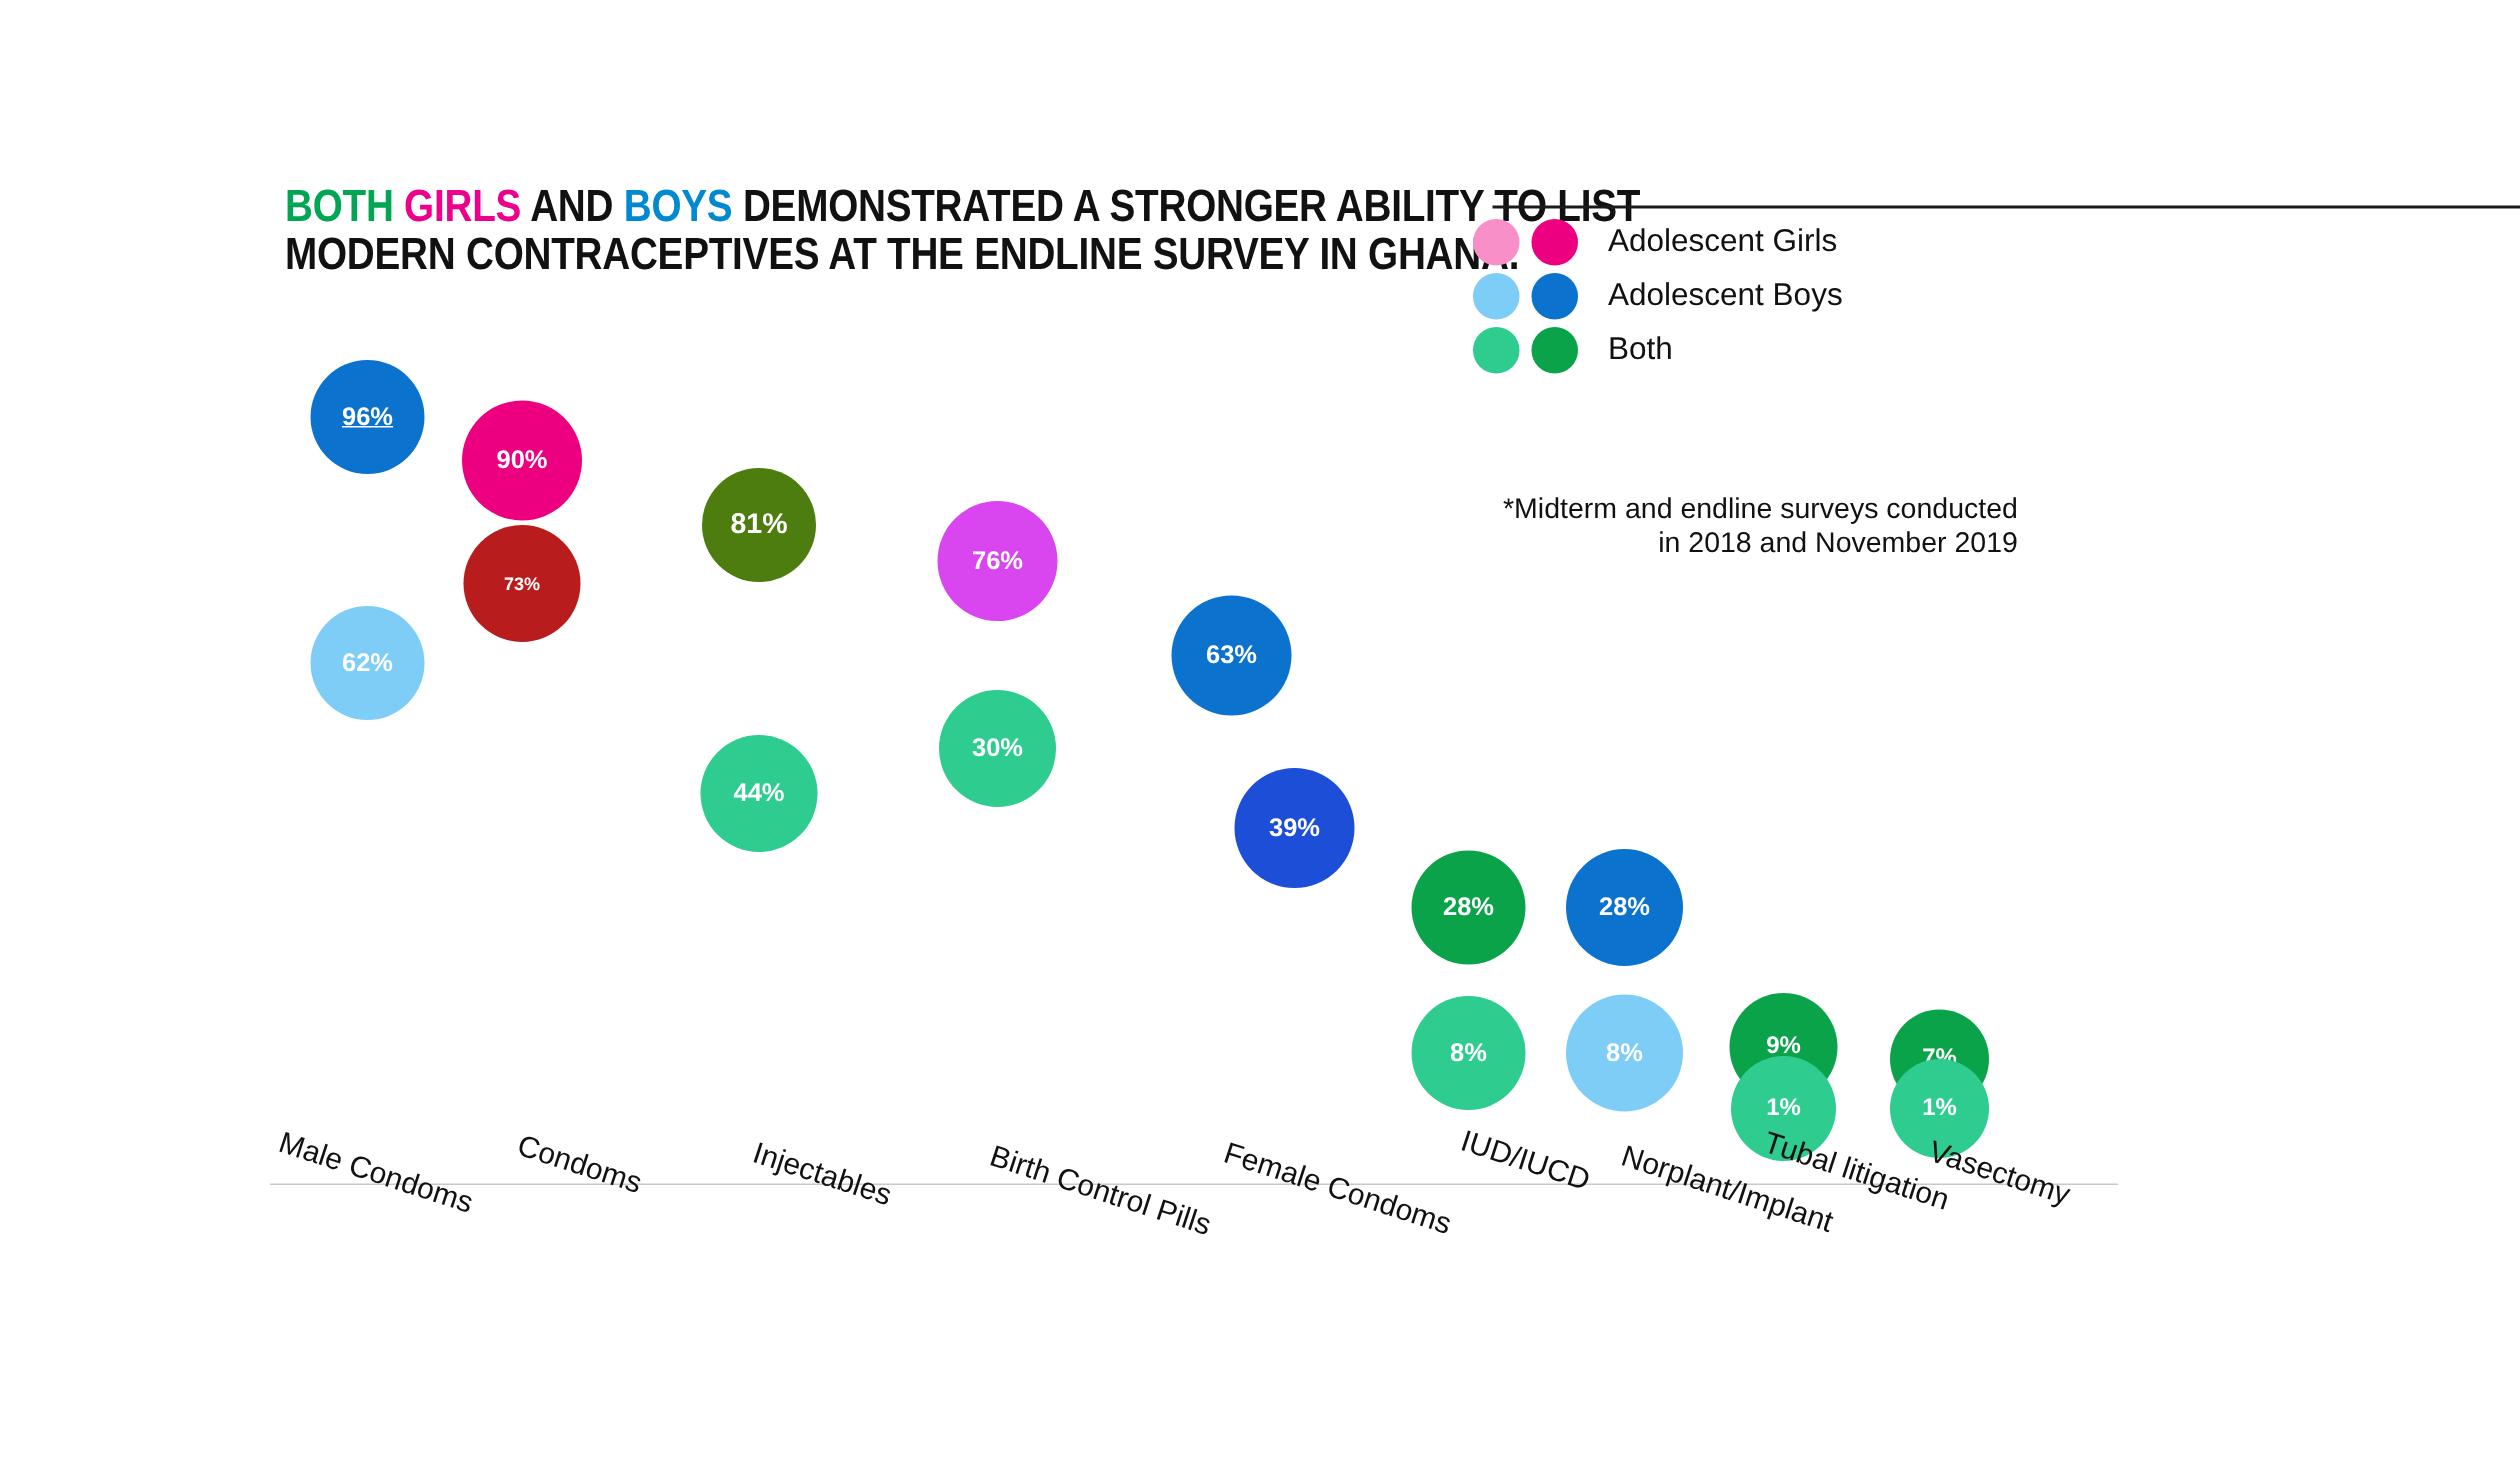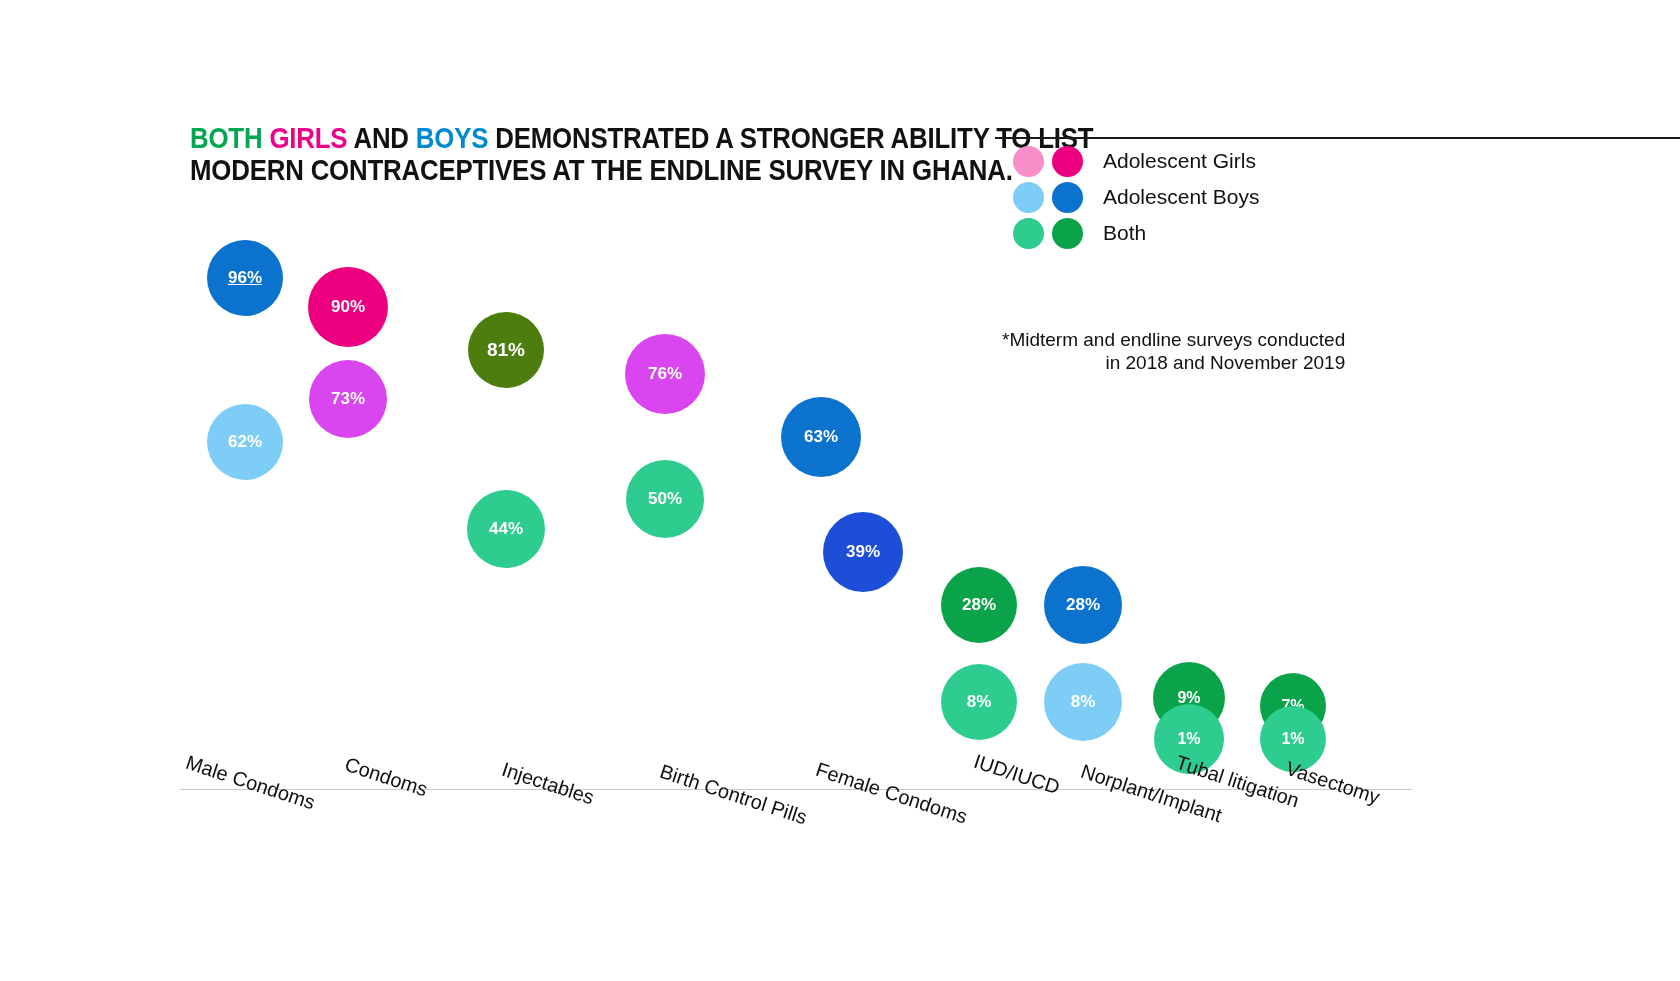--- a/index.html
+++ b/index.html
@@ -42,21 +42,21 @@
   .legend-rule {
     position: absolute;
     left: 995px;
     top: 137px;
     width: 685px;
     height: 2px;
     background: #1a1a1a;
   }
   .legend {
     position: absolute;
-    left: 1013px;
+    left: 982px;
     top: 143px;
   }
   .legend-row {
     display: flex;
     align-items: center;
     height: 36px;
   }
   .swatch {
     width: 31px;
     height: 31px;
@@ -161,25 +161,25 @@
 
   <div class="footnote">
     <div>*Midterm and endline surveys conducted</div>
     <div>in 2018 and November 2019</div>
   </div>
 
   <div id="plot">
       <div class="bubble" style="left: 207px; top: 240px; width: 76px; height: 76px; background: rgb(11, 114, 206); font-size: 17px; text-decoration: underline;">96%</div>
       <div class="bubble" style="left: 207px; top: 404px; width: 76px; height: 76px; background: rgb(125, 205, 247); font-size: 17px;">62%</div>
       <div class="bubble" style="left: 308px; top: 267px; width: 80px; height: 80px; background: rgb(237, 0, 128); font-size: 17px;">90%</div>
-      <div class="bubble" style="left: 309px; top: 360px; width: 78px; height: 78px; background: #d946ef; font-size: 17px;">73%</div>
+      <div class="bubble" style="left: 309px; top: 350px; width: 78px; height: 78px; background: #b91c1c; font-size: 12px;">73%</div>
       <div class="bubble" style="left: 468px; top: 312px; width: 76px; height: 76px; background: #4d7c0f; font-size: 19px;">81%</div>
       <div class="bubble" style="left: 467px; top: 490px; width: 78px; height: 78px; background: rgb(46, 204, 143); font-size: 17px;">44%</div>
       <div class="bubble" style="left: 625px; top: 334px; width: 80px; height: 80px; background: #d946ef; font-size: 17px;">76%</div>
-      <div class="bubble" style="left: 626px; top: 460px; width: 78px; height: 78px; background: rgb(46, 204, 143); font-size: 17px;">50%</div>
+      <div class="bubble" style="left: 626px; top: 460px; width: 78px; height: 78px; background: rgb(46, 204, 143); font-size: 17px;">30%</div>
       <div class="bubble" style="left: 781px; top: 397px; width: 80px; height: 80px; background: rgb(11, 114, 206); font-size: 17px;">63%</div>
       <div class="bubble" style="left: 823px; top: 512px; width: 80px; height: 80px; background: #1d4ed8; font-size: 17px;">39%</div>
       <div class="bubble" style="left: 941px; top: 567px; width: 76px; height: 76px; background: rgb(10, 163, 74); font-size: 17px;">28%</div>
       <div class="bubble" style="left: 941px; top: 664px; width: 76px; height: 76px; background: rgb(46, 204, 143); font-size: 17px;">8%</div>
       <div class="bubble" style="left: 1044px; top: 566px; width: 78px; height: 78px; background: rgb(11, 114, 206); font-size: 17px;">28%</div>
       <div class="bubble" style="left: 1044px; top: 663px; width: 78px; height: 78px; background: rgb(125, 205, 247); font-size: 17px;">8%</div>
       <div class="bubble" style="left: 1153px; top: 662px; width: 72px; height: 72px; background: rgb(10, 163, 74); font-size: 16px;">9%</div>
       <div class="bubble" style="left: 1154px; top: 704px; width: 70px; height: 70px; background: rgb(46, 204, 143); font-size: 16px;">1%</div>
       <div class="bubble" style="left: 1260px; top: 673px; width: 66px; height: 66px; background: rgb(10, 163, 74); font-size: 16px;">7%</div>
       <div class="bubble" style="left: 1260px; top: 706px; width: 66px; height: 66px; background: rgb(46, 204, 143); font-size: 16px;">1%</div>

